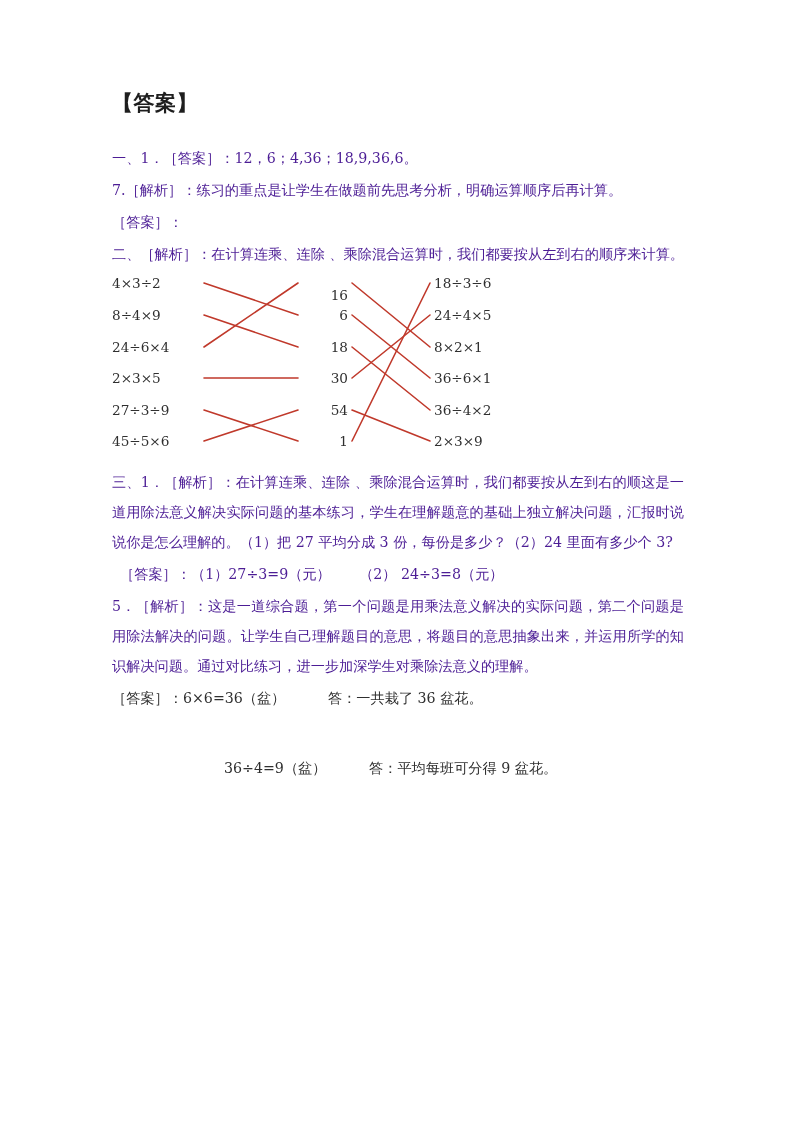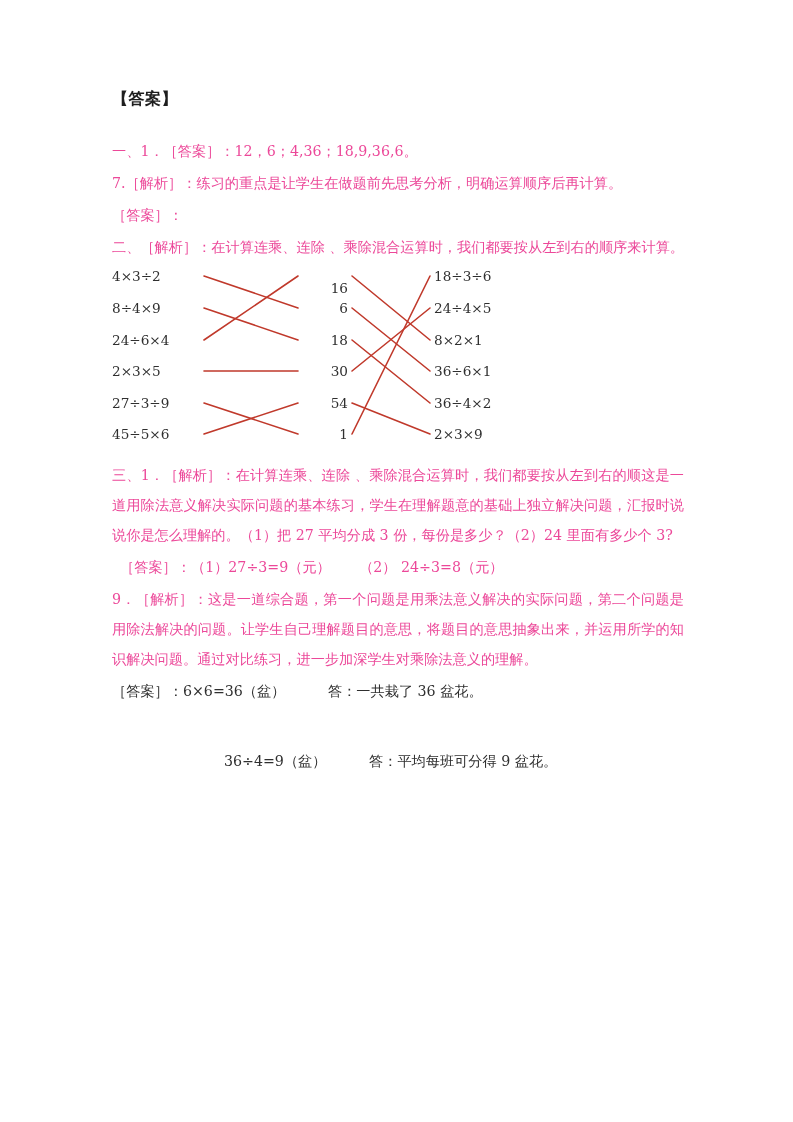--- a/index.html
+++ b/index.html
@@ -22,34 +22,34 @@
     height: 1122px;
     background: #fff;
   }
   .content {
     position: absolute;
     left: 112px;
     top: 88px;
     width: 572px;
   }
   .heading {
-    font-size: 16px;
+    font-size: 21px;
     font-weight: bold;
     letter-spacing: 0.5px;
     margin: 0 0 26px 0;
     line-height: 1.4;
     color: #1e1e1e;
   }
   p.para {
     margin: 0 0 9px 0;
     font-size: 14.2px;
     line-height: 30px;
     text-align: justify;
     text-justify: inter-ideograph;
-    color: #ec4899;
+    color: #4c1d95;
   }
   p.tight {
     margin: 0 0 2px 0;
   }
   .indent-1 {
     text-indent: 8px;
   }
   .matchwrap {
     position: relative;
     width: 572px;
@@ -147,18 +147,18 @@
           <line x1="240" y1="76" x2="318" y2="139"></line>
           <line x1="240" y1="107" x2="318" y2="44"></line>
           <line x1="240" y1="139" x2="318" y2="170"></line>
           <line x1="240" y1="170" x2="318" y2="12"></line>
         </g>
       </svg>
     </div>
 
     <p class="para tight">三、1．［解析］：在计算连乘、连除 、乘除混合运算时，我们都要按从左到右的顺这是一道用除法意义解决实际问题的基本练习，学生在理解题意的基础上独立解决问题，汇报时说说你是怎么理解的。（1）把 27 平均分成 3 份，每份是多少？（2）24 里面有多少个 3?</p>
     <p class="para tight indent-1">［答案］：（1）27÷3=9（元）　　（2） 24÷3=8（元）</p>
-    <p class="para tight">9．［解析］：这是一道综合题，第一个问题是用乘法意义解决的实际问题，第二个问题是用除法解决的问题。让学生自己理解题目的意思，将题目的意思抽象出来，并运用所学的知识解决问题。通过对比练习，进一步加深学生对乘除法意义的理解。</p>
+    <p class="para tight">5．［解析］：这是一道综合题，第一个问题是用乘法意义解决的实际问题，第二个问题是用除法解决的问题。让学生自己理解题目的意思，将题目的意思抽象出来，并运用所学的知识解决问题。通过对比练习，进一步加深学生对乘除法意义的理解。</p>
     <p class="answer-line">［答案］：6×6=36（盆）　　　答：一共栽了 36 盆花。</p>
     <p class="answer-line ans-indent">36÷4=9（盆）　　　答：平均每班可分得 9 盆花。</p>
 
   </div>
 </div>
 
 </body></html>

